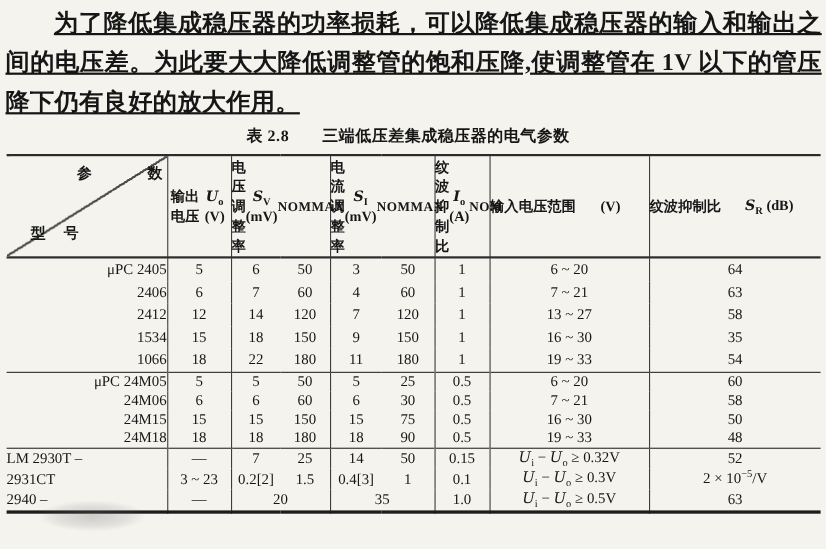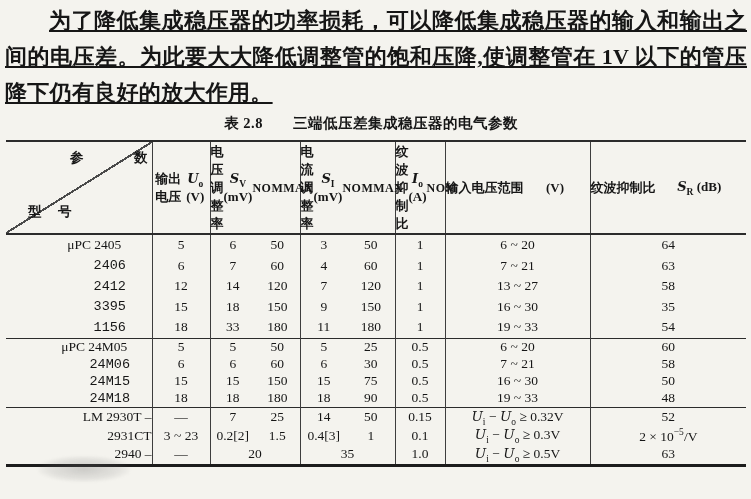--- a/index.html
+++ b/index.html
@@ -60,24 +60,24 @@
   th.corner span{position:absolute;font-size:13.5px;}
   .corner-p1{top:7px;left:64px;}
   .corner-p2{top:7px;left:128px;}
   .corner-m1{bottom:12px;left:22px;}
   .corner-m2{bottom:12px;left:52px;}
 
   td{padding:0;text-align:center;vertical-align:middle;}
   tbody.b1 td{height:20.5px;}
   tbody.b2 td{height:17px;}
   tbody.b3 td{height:18px;}
-  td.model{text-align:center;white-space:pre;}
+  td.model{text-align:right;white-space:pre;}
   tbody.b1 td.model.first,tbody.b2 td.model.first{padding-left:31px;}
-  tbody.b1 td.model.rest,tbody.b2 td.model.rest{padding-left:62px;font-family:Liberation Mono, monospace;}
-  tbody.b3 td.model{text-align:right;}
+  tbody.b1 td.model.rest,tbody.b2 td.model.rest{padding-left:62px;}
+  tbody.b3 td.model{text-align:left;}
   .mathcell i{font-style:italic;font-family:"DejaVu Serif","Liberation Serif",serif;}
   .mathcell sub{font-size:9.5px;}
   .srcell sup{font-size:9.5px;}
 
   
   .watermark{
     position:absolute;left:38px;top:456px;width:92px;height:26px;
     background:radial-gradient(ellipse at center,rgba(110,110,110,.30),rgba(110,110,110,.12) 55%,transparent 75%);
     filter:blur(1px);pointer-events:none;
   }
@@ -190,34 +190,34 @@
         <td class="vl">12</td>
         <td class="vl">14</td>
         <td class="">120</td>
         <td class="vl">7</td>
         <td class="">120</td>
         <td class="vl">1</td>
         <td class="vl">13 ~ 27</td>
         <td class="vl">58</td>
       </tr>
       <tr>
-        <td class="model model rest">3395</td>
+        <td class="model model rest">1534</td>
         <td class="vl">15</td>
         <td class="vl">18</td>
         <td class="">150</td>
         <td class="vl">9</td>
         <td class="">150</td>
         <td class="vl">1</td>
         <td class="vl">16 ~ 30</td>
         <td class="vl">35</td>
       </tr>
       <tr>
-        <td class="model model rest">1156</td>
-        <td class="vl">18</td>
-        <td class="vl">33</td>
+        <td class="model model rest">1066</td>
+        <td class="vl">18</td>
+        <td class="vl">22</td>
         <td class="">180</td>
         <td class="vl">11</td>
         <td class="">180</td>
         <td class="vl">1</td>
         <td class="vl">19 ~ 33</td>
         <td class="vl">54</td>
       </tr>
     </tbody>
   <tbody class="b2">
       <tr>

